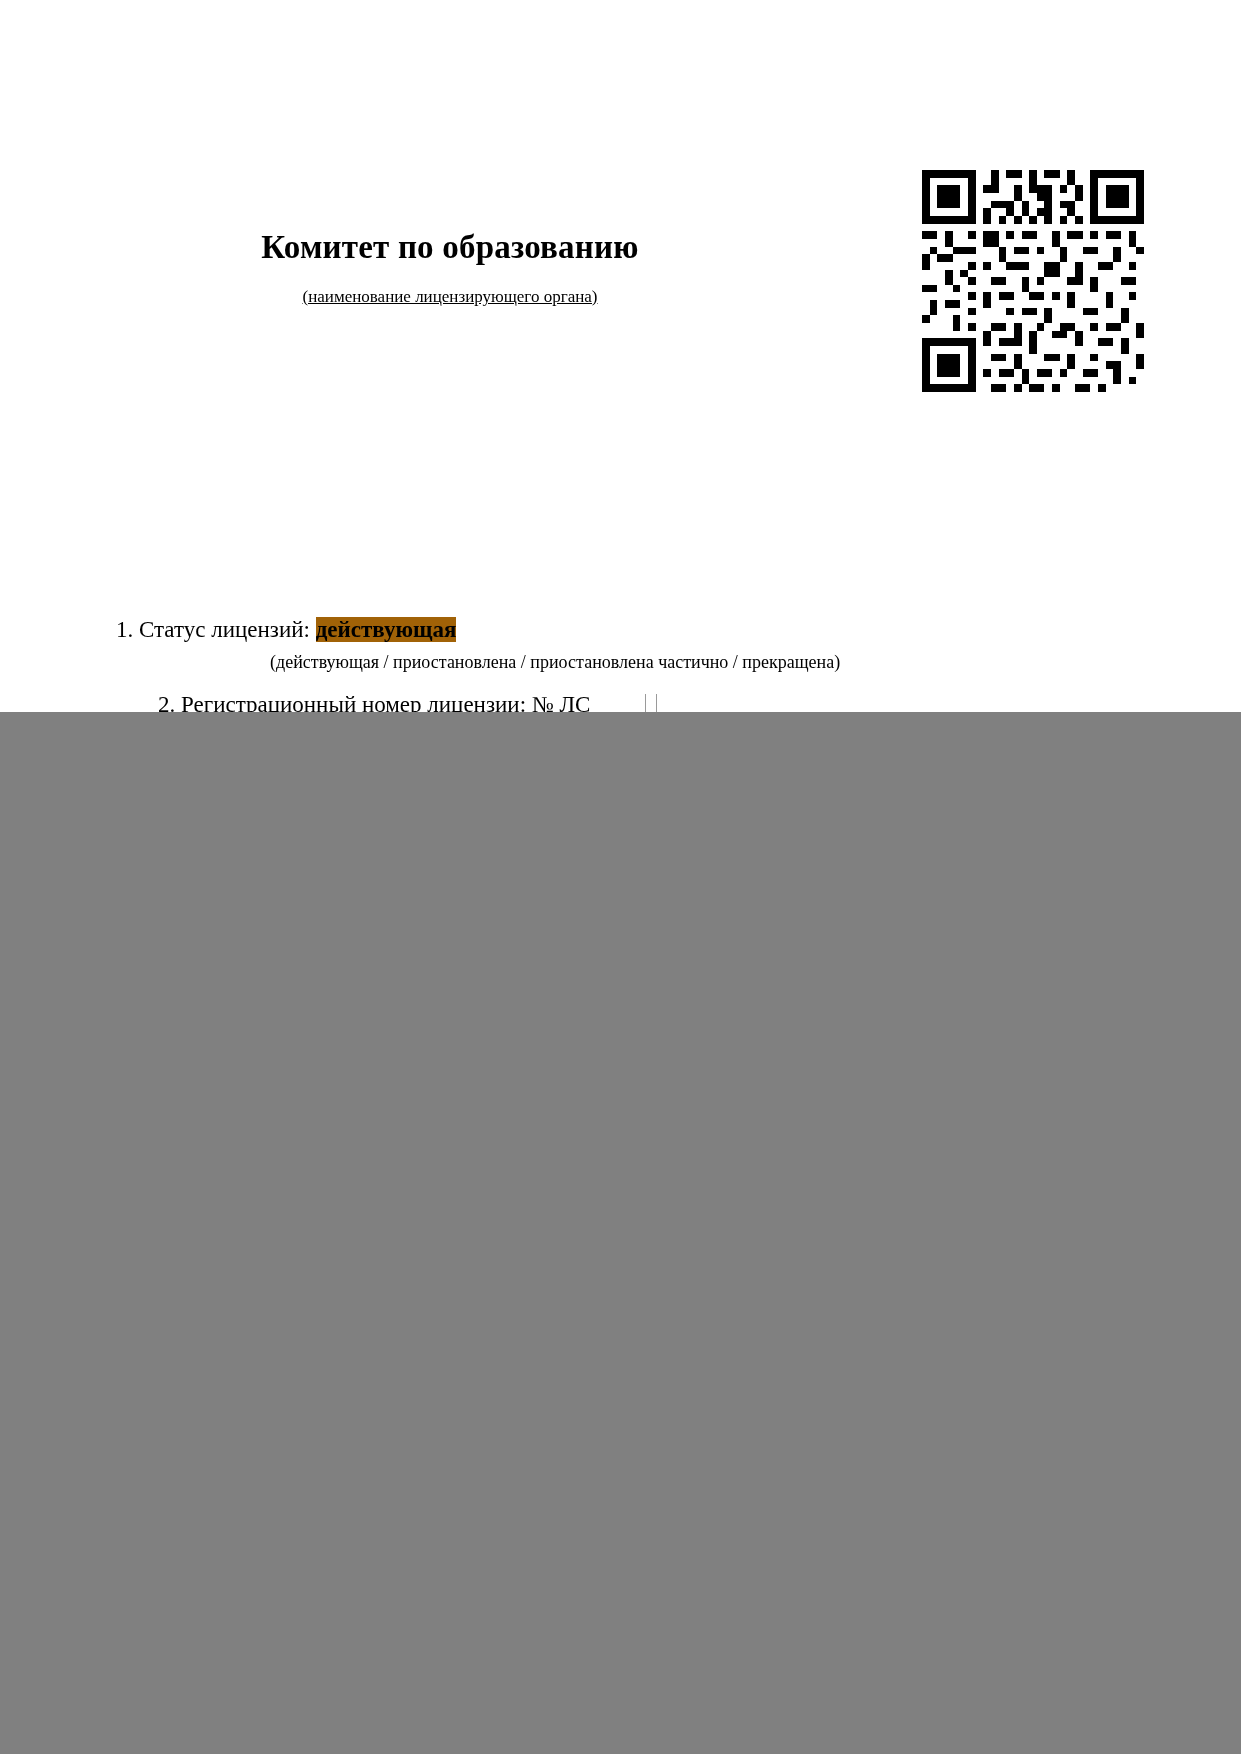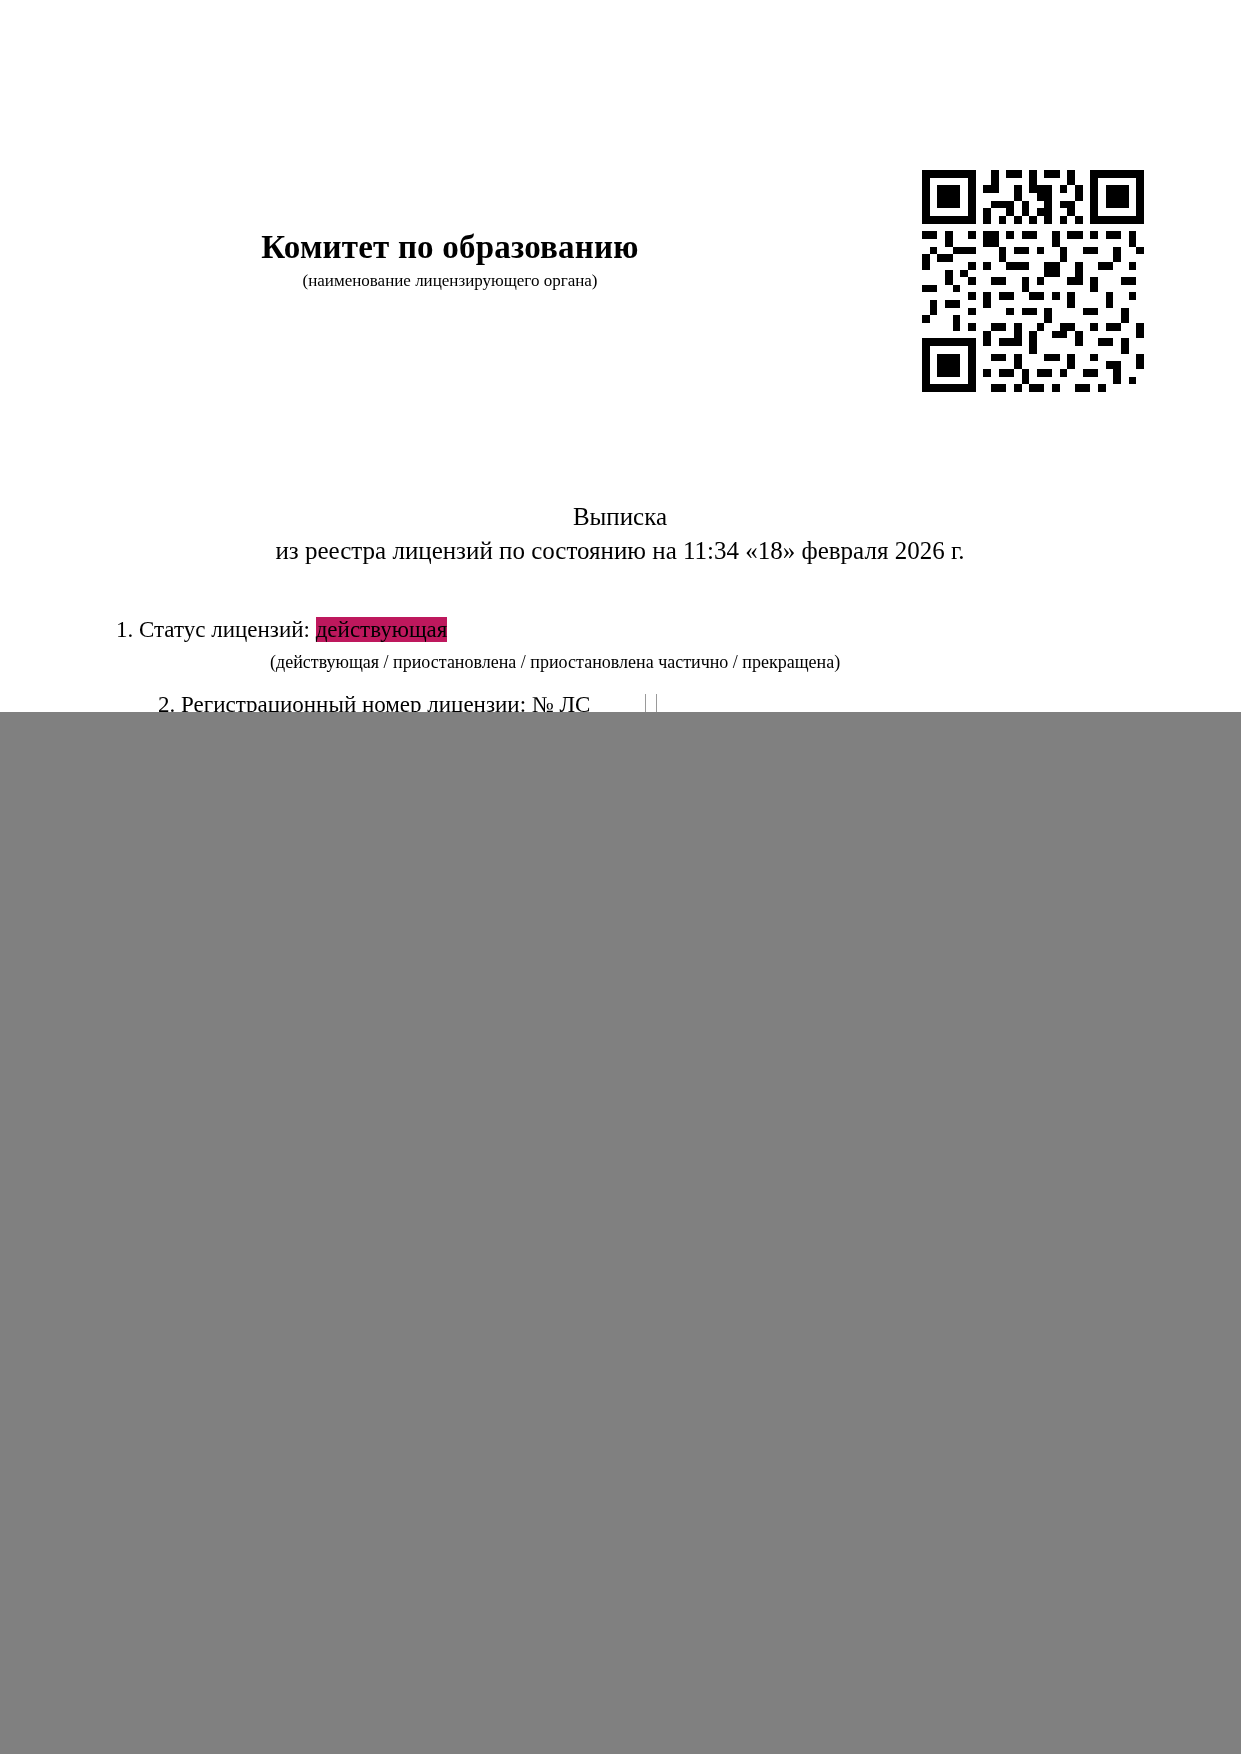--- a/index.html
+++ b/index.html
@@ -57,21 +57,22 @@
     font-size: 33px;
     line-height: 38px;
     color: #000;
     letter-spacing: 0.2px;
   }
   .org-caption {
     font-family: "Liberation Serif", serif;
     font-size: 17px;
     line-height: 22px;
     color: #000;
-    margin-top: 4px;
+    margin-top: 20px;
+    text-decoration: underline;
   }
 
   
   .qr-wrap {
     position: absolute;
     left: 922px;
     top: 170px;
     width: 222px;
     height: 222px;
     background: #fff;
@@ -97,21 +98,22 @@
     position: absolute;
     font-family: "Liberation Serif", serif;
     font-size: 23px;
     line-height: 30px;
     color: #000;
   }
   .item-1 { left: 116px; top: 615px; }
   .item-2 { left: 122px; top: 700px; margin-left: 36px; }
 
   .hl {
-    background: #be185d;
+    background: #a16207;
+    font-weight: bold;
   }
 
   .item-caption {
     position: absolute;
     left: 270px;
     top: 650px;
     font-family: "Liberation Serif", serif;
     font-size: 18px;
     line-height: 24px;
     color: #000;
@@ -303,24 +305,20 @@
           <rect x="9" y="28" width="2" height="1"></rect>
             <rect x="12" y="28" width="1" height="1"></rect>
           <rect x="14" y="28" width="2" height="1"></rect>
             <rect x="17" y="28" width="1" height="1"></rect>
           <rect x="20" y="28" width="2" height="1"></rect>
             <rect x="23" y="28" width="1" height="1"></rect>
         </g>
       </svg>
     </div>
 
-    <div class="doc-title">
-      <div class="line1">Выписка</div>
-      <div class="line2">из реестра лицензий по состоянию на 11:34 «18» февраля 2026 г.</div>
-    </div>
 
     <div class="item item-1">
       <span>1.</span>
       <span>Статус лицензий:</span>
       <span class="hl">действующая</span>
     </div>
 
     <div class="item-caption">(действующая / приостановлена / приостановлена частично / прекращена)</div>
 
     <div class="below-clip">

